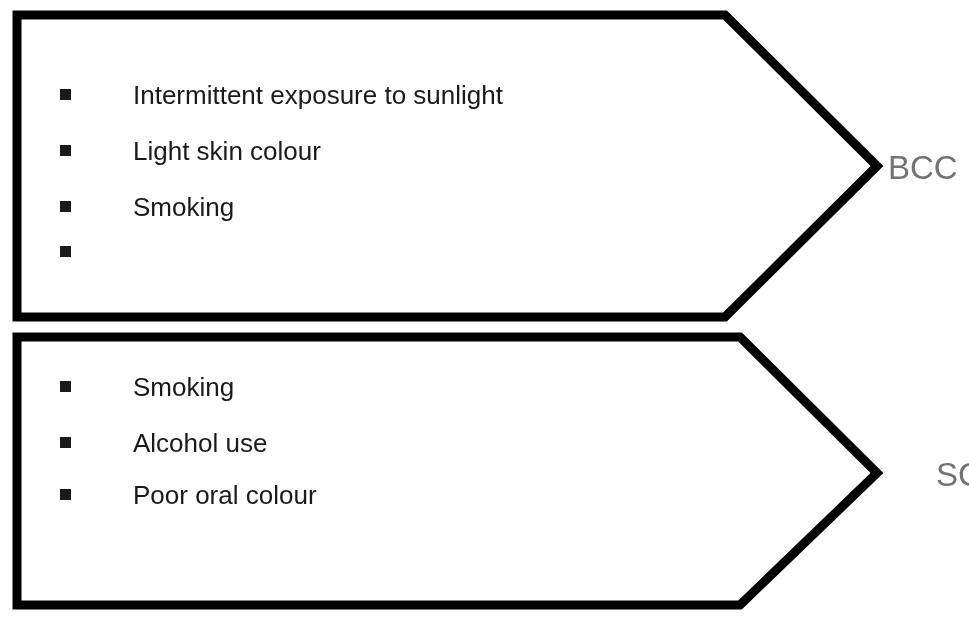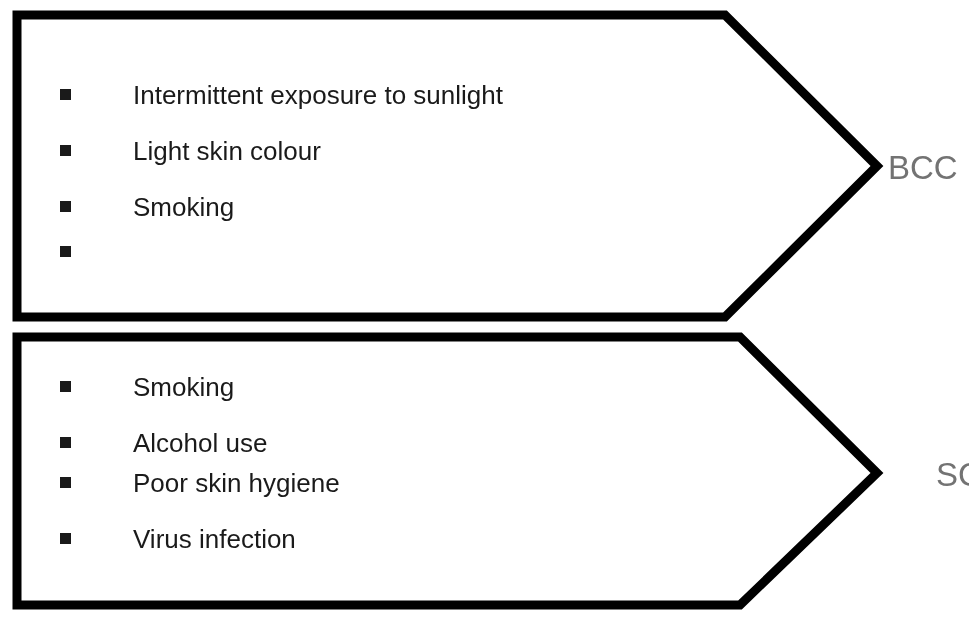--- a/index.html
+++ b/index.html
@@ -96,30 +96,26 @@
   <div class="arrow-block" style="left:0px; top:320px; width:890px; height:309px;">
     <svg class="arrow-svg" width="890" height="309" viewBox="0 0 890 309">
       <polygon points="17,17 740,17 877,153 740,285 17,285" fill="#ffffff" stroke="#000000" stroke-width="9" stroke-linejoin="miter"></polygon>
     </svg>
 
     <ul class="arrow-list" style="left:60px; top:54px; width:640px;">
       <li class="list-item" style="margin-bottom:30px;">
         <span class="bullet-icon"></span>
         <span class="item-label">Smoking</span>
       </li>
-      <li class="list-item" style="margin-bottom:14px;">
+      <li class="list-item" style="margin-bottom:26px;">
         <span class="bullet-icon"></span>
         <span class="item-label">Alcohol use</span>
       </li>
       <li class="list-item" style="margin-bottom:30px;">
         <span class="bullet-icon"></span>
-        <span class="item-label">Poor skin hygiene</span>
-      </li>
-      <li class="list-item">
-        <span class="bullet-icon"></span>
-        <span class="item-label">Virus infection</span>
+        <span class="item-label">Poor oral colour</span>
       </li>
     </ul>
   </div>
 
   <div class="outcome-label" style="left:936px; top:458px;">SCC</div>
 
 </div>
 
 </body></html>

